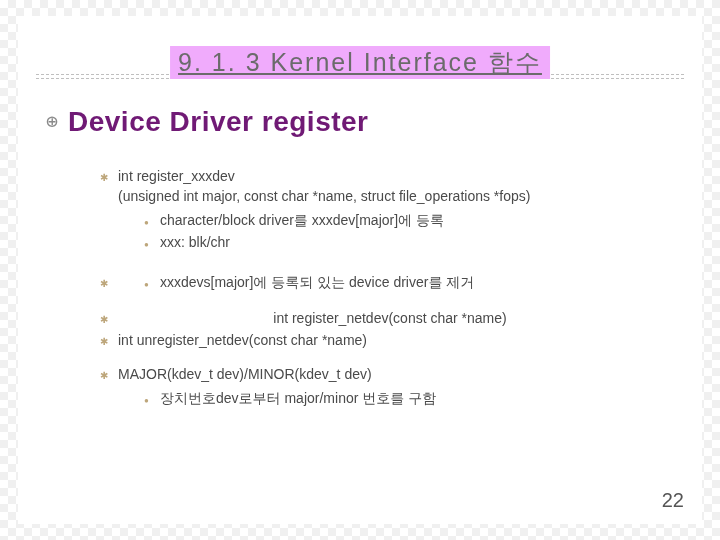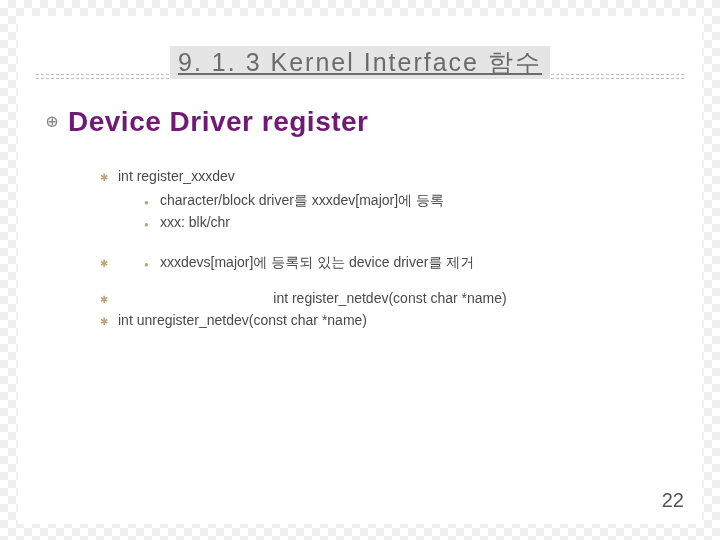--- a/index.html
+++ b/index.html
@@ -46,21 +46,21 @@
     top: 58px;
     border-top: 1px dashed #bfbfbf;
     border-bottom: 1px dashed #bfbfbf;
     height: 3px;
   }
   .heading {
     position: absolute;
     left: 50%;
     transform: translateX(-50%);
     top: 30px;
-    background: #e5e5e5;
+    background: #f0abfc;
     padding: 0 8px;
     font-size: 25px;
     letter-spacing: 2px;
     color: #6b6b6b;
     text-decoration: underline;
     white-space: nowrap;
   }
 
   .subheading-row {
     display: flex;
@@ -143,38 +143,45 @@
 
   <div class="subheading-row">
     <span class="plus-bullet">⊕</span>
     <span class="subheading">Device Driver register</span>
   </div>
 
   <ul class="level1">
 
     <li>
       <span>int register_xxxdev</span><br>
+      <span>(unsigned int major, const char *name, struct file_operations *fops)</span>
       <ul class="level2">
         <li>character/block driver를 xxxdev[major]에 등록</li>
         <li>xxx: blk/chr</li>
       </ul>
     </li>
 
     <li>
       <ul class="level2">
         <li>xxxdevs[major]에 등록되 있는 device driver를 제거</li>
       </ul>
     </li>
 
     <li style="padding-bottom:2px;text-align:center;">
       <span>int register_netdev(const char *name)</span>
     </li>
 
     <li>
       <span>int unregister_netdev(const char *name)</span>
     </li>
 
+    <li>
+      <span>MAJOR(kdev_t dev)/MINOR(kdev_t dev)</span>
+      <ul class="level2">
+        <li>장치번호dev로부터 major/minor 번호를 구함</li>
+      </ul>
+    </li>
 
   </ul>
 
   <div class="pagenum">22</div>
 
 </div>
 
 </body></html>

